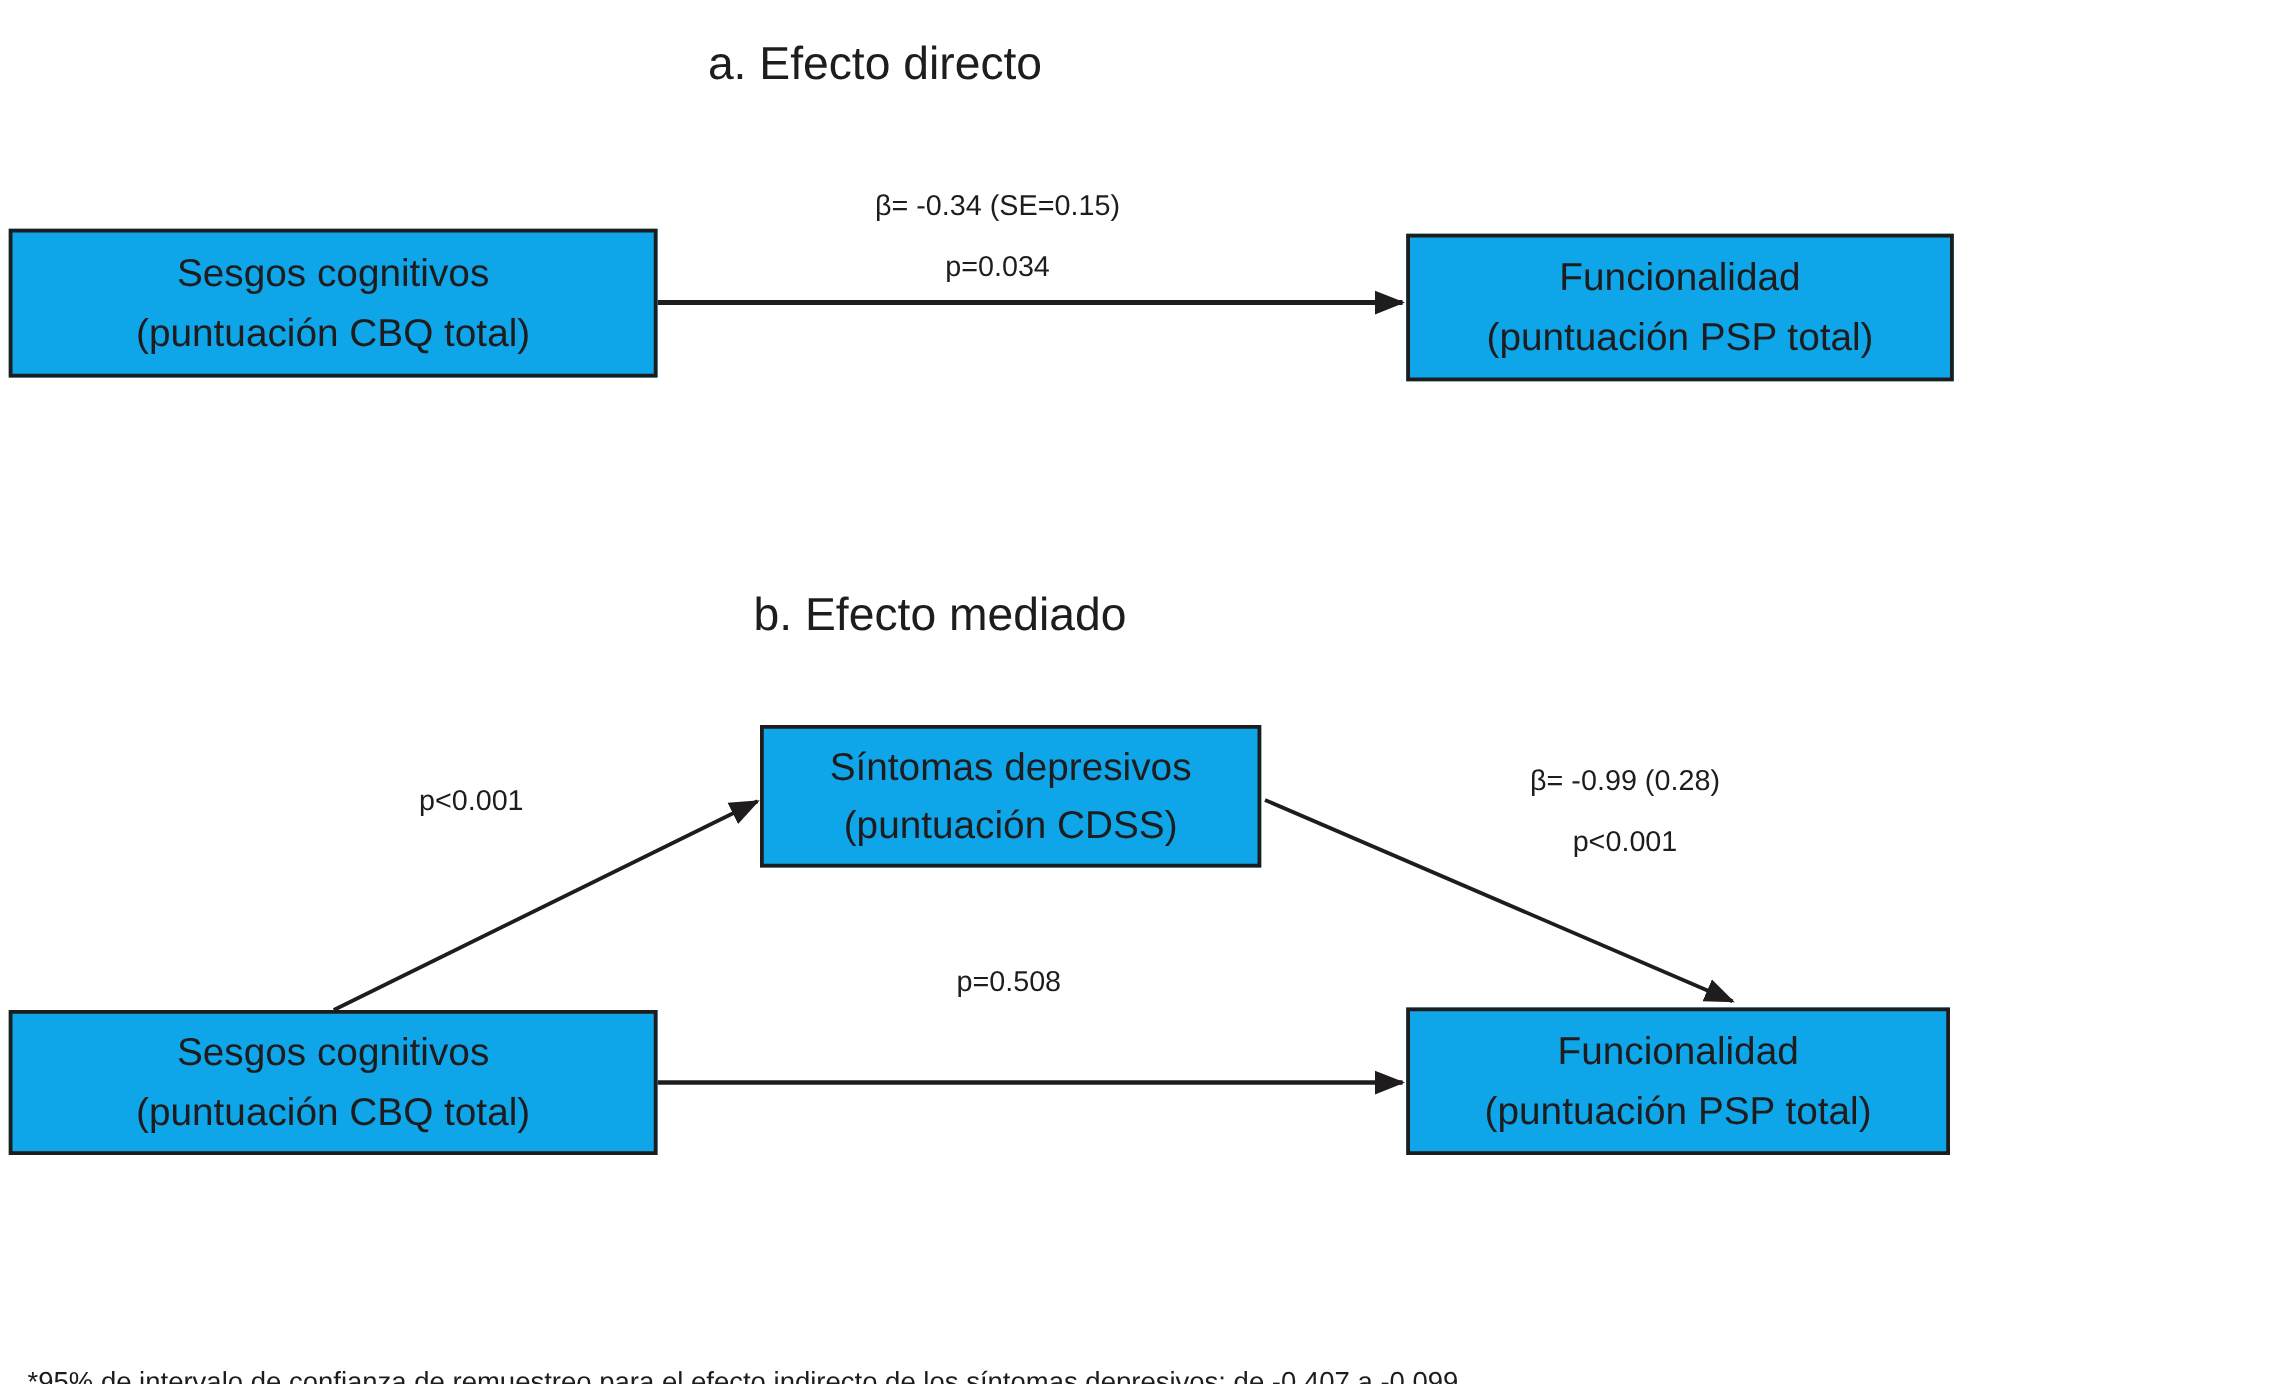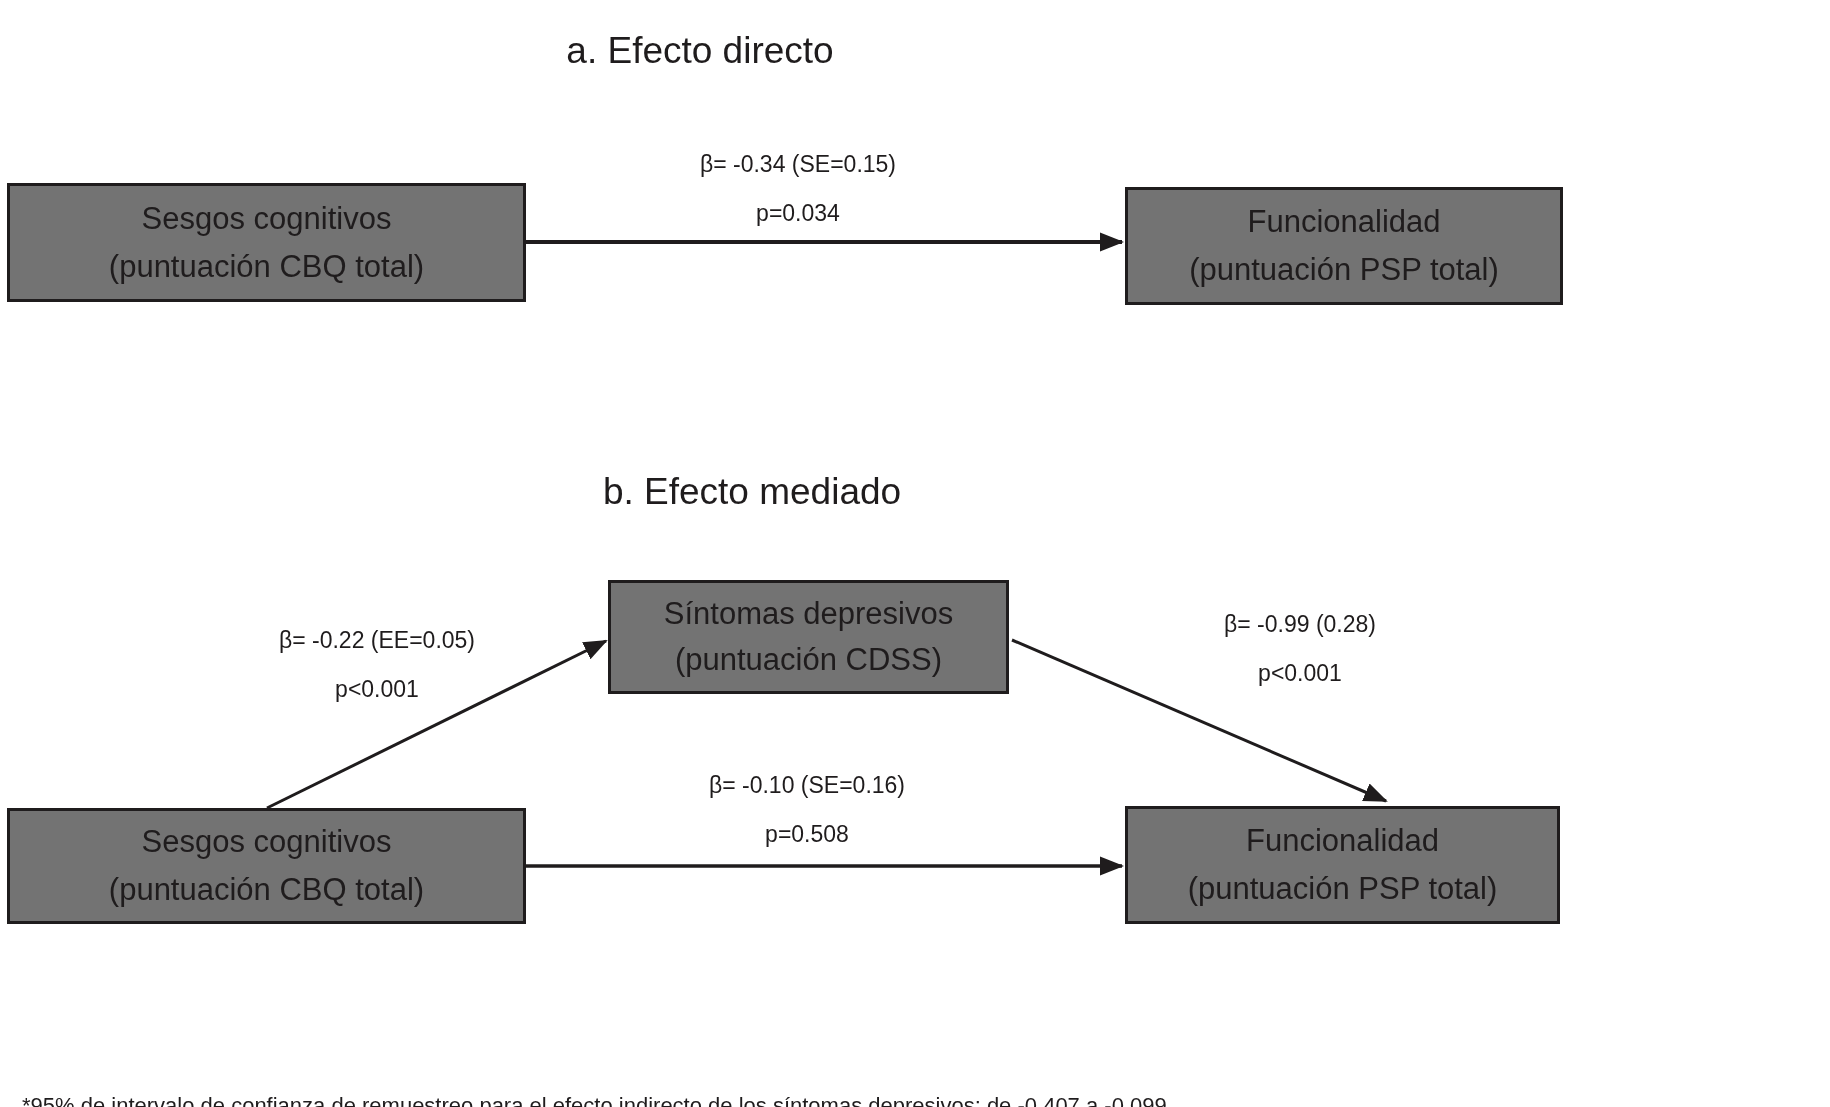--- a/index.html
+++ b/index.html
@@ -22,21 +22,21 @@
     transform: translateX(-50%);
     font-size: 37px;
     line-height: 42px;
     white-space: nowrap;
     text-align: center;
     color: #1f1c1d;
   }
   .var-box {
     position: absolute;
     border: 3px solid #1f1c1d;
-    background: #737373;
+    background: #0ea5e9;
     display: flex;
     flex-direction: column;
     align-items: center;
     justify-content: center;
     gap: 14px;
     box-sizing: border-box;
   }
   .var-box .box-line {
     font-size: 31px;
     line-height: 34px;
@@ -111,31 +111,29 @@
   </div>
 
   <div class="panel-title" style="left:752px; top:443px;">b. Efecto mediado</div>
 
   <div class="var-box" style="left:608px; top:552px; width:401px; height:114px; gap:12px;">
     <span class="box-line">Síntomas depresivos</span>
     <span class="box-line">(puntuación CDSS)</span>
   </div>
 
   <div class="path-label" style="left:377px; top:588px;">
-    <div class="lbl-line">β= -0.22 (EE=0.05)</div>
     <div class="lbl-line">p&lt;0.001</div>
   </div>
 
   <div class="path-label" style="left:1300px; top:572px;">
     <div class="lbl-line">β= -0.99 (0.28)</div>
     <div class="lbl-line">p&lt;0.001</div>
   </div>
 
   <div class="path-label" style="left:807px; top:733px;">
-    <div class="lbl-line">β= -0.10 (SE=0.16)</div>
     <div class="lbl-line">p=0.508</div>
   </div>
 
   <div class="var-box" style="left:7px; top:780px; width:519px; height:116px;">
     <span class="box-line">Sesgos cognitivos</span>
     <span class="box-line">(puntuación CBQ total)</span>
   </div>
 
   <div class="var-box" style="left:1125px; top:778px; width:435px; height:118px;">
     <span class="box-line">Funcionalidad</span>

